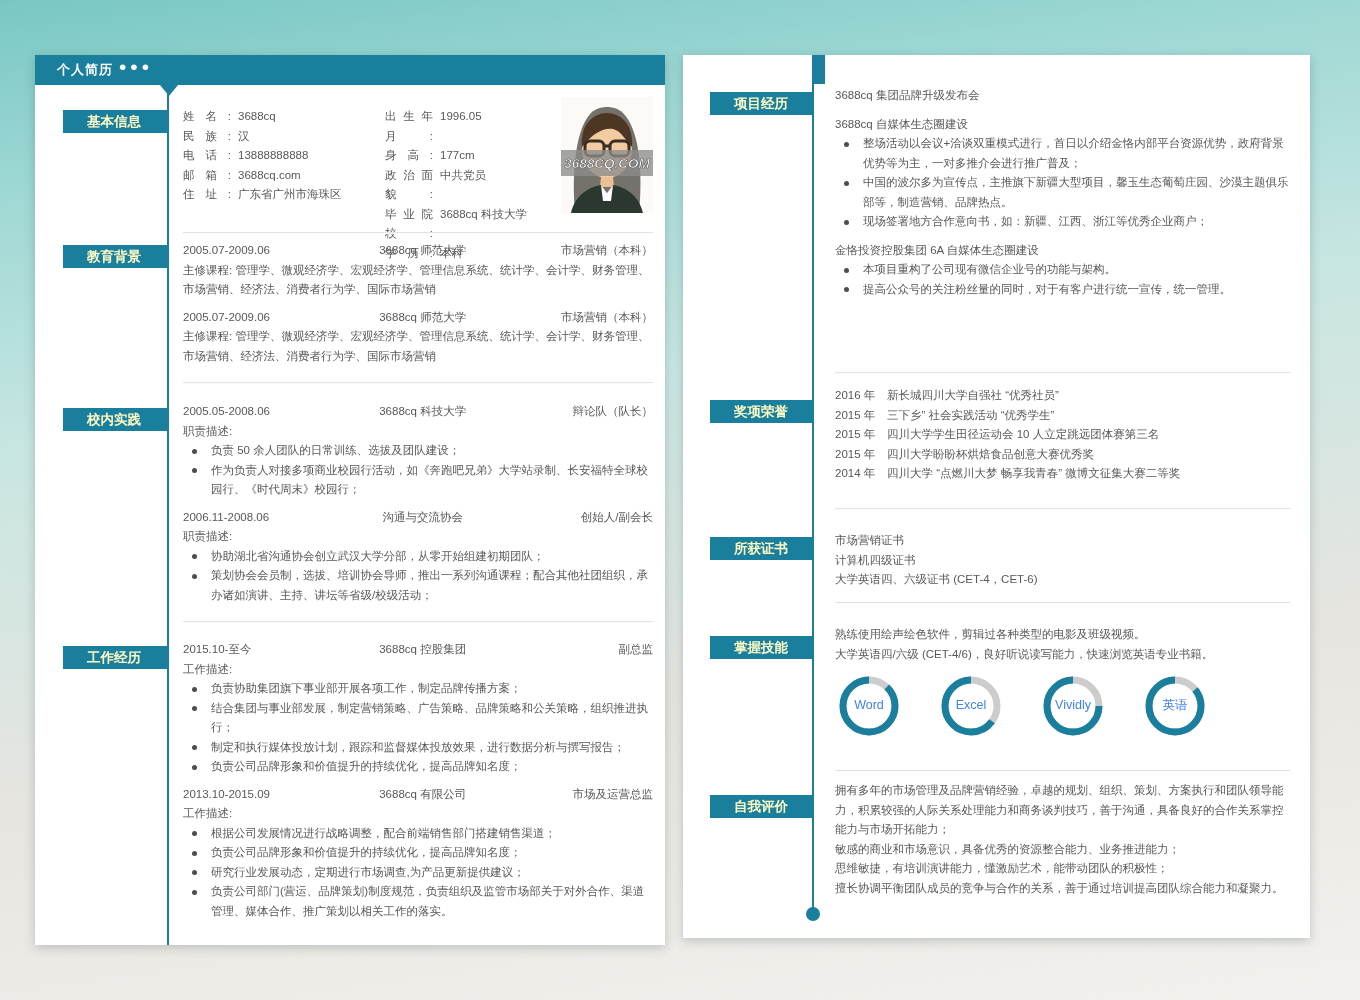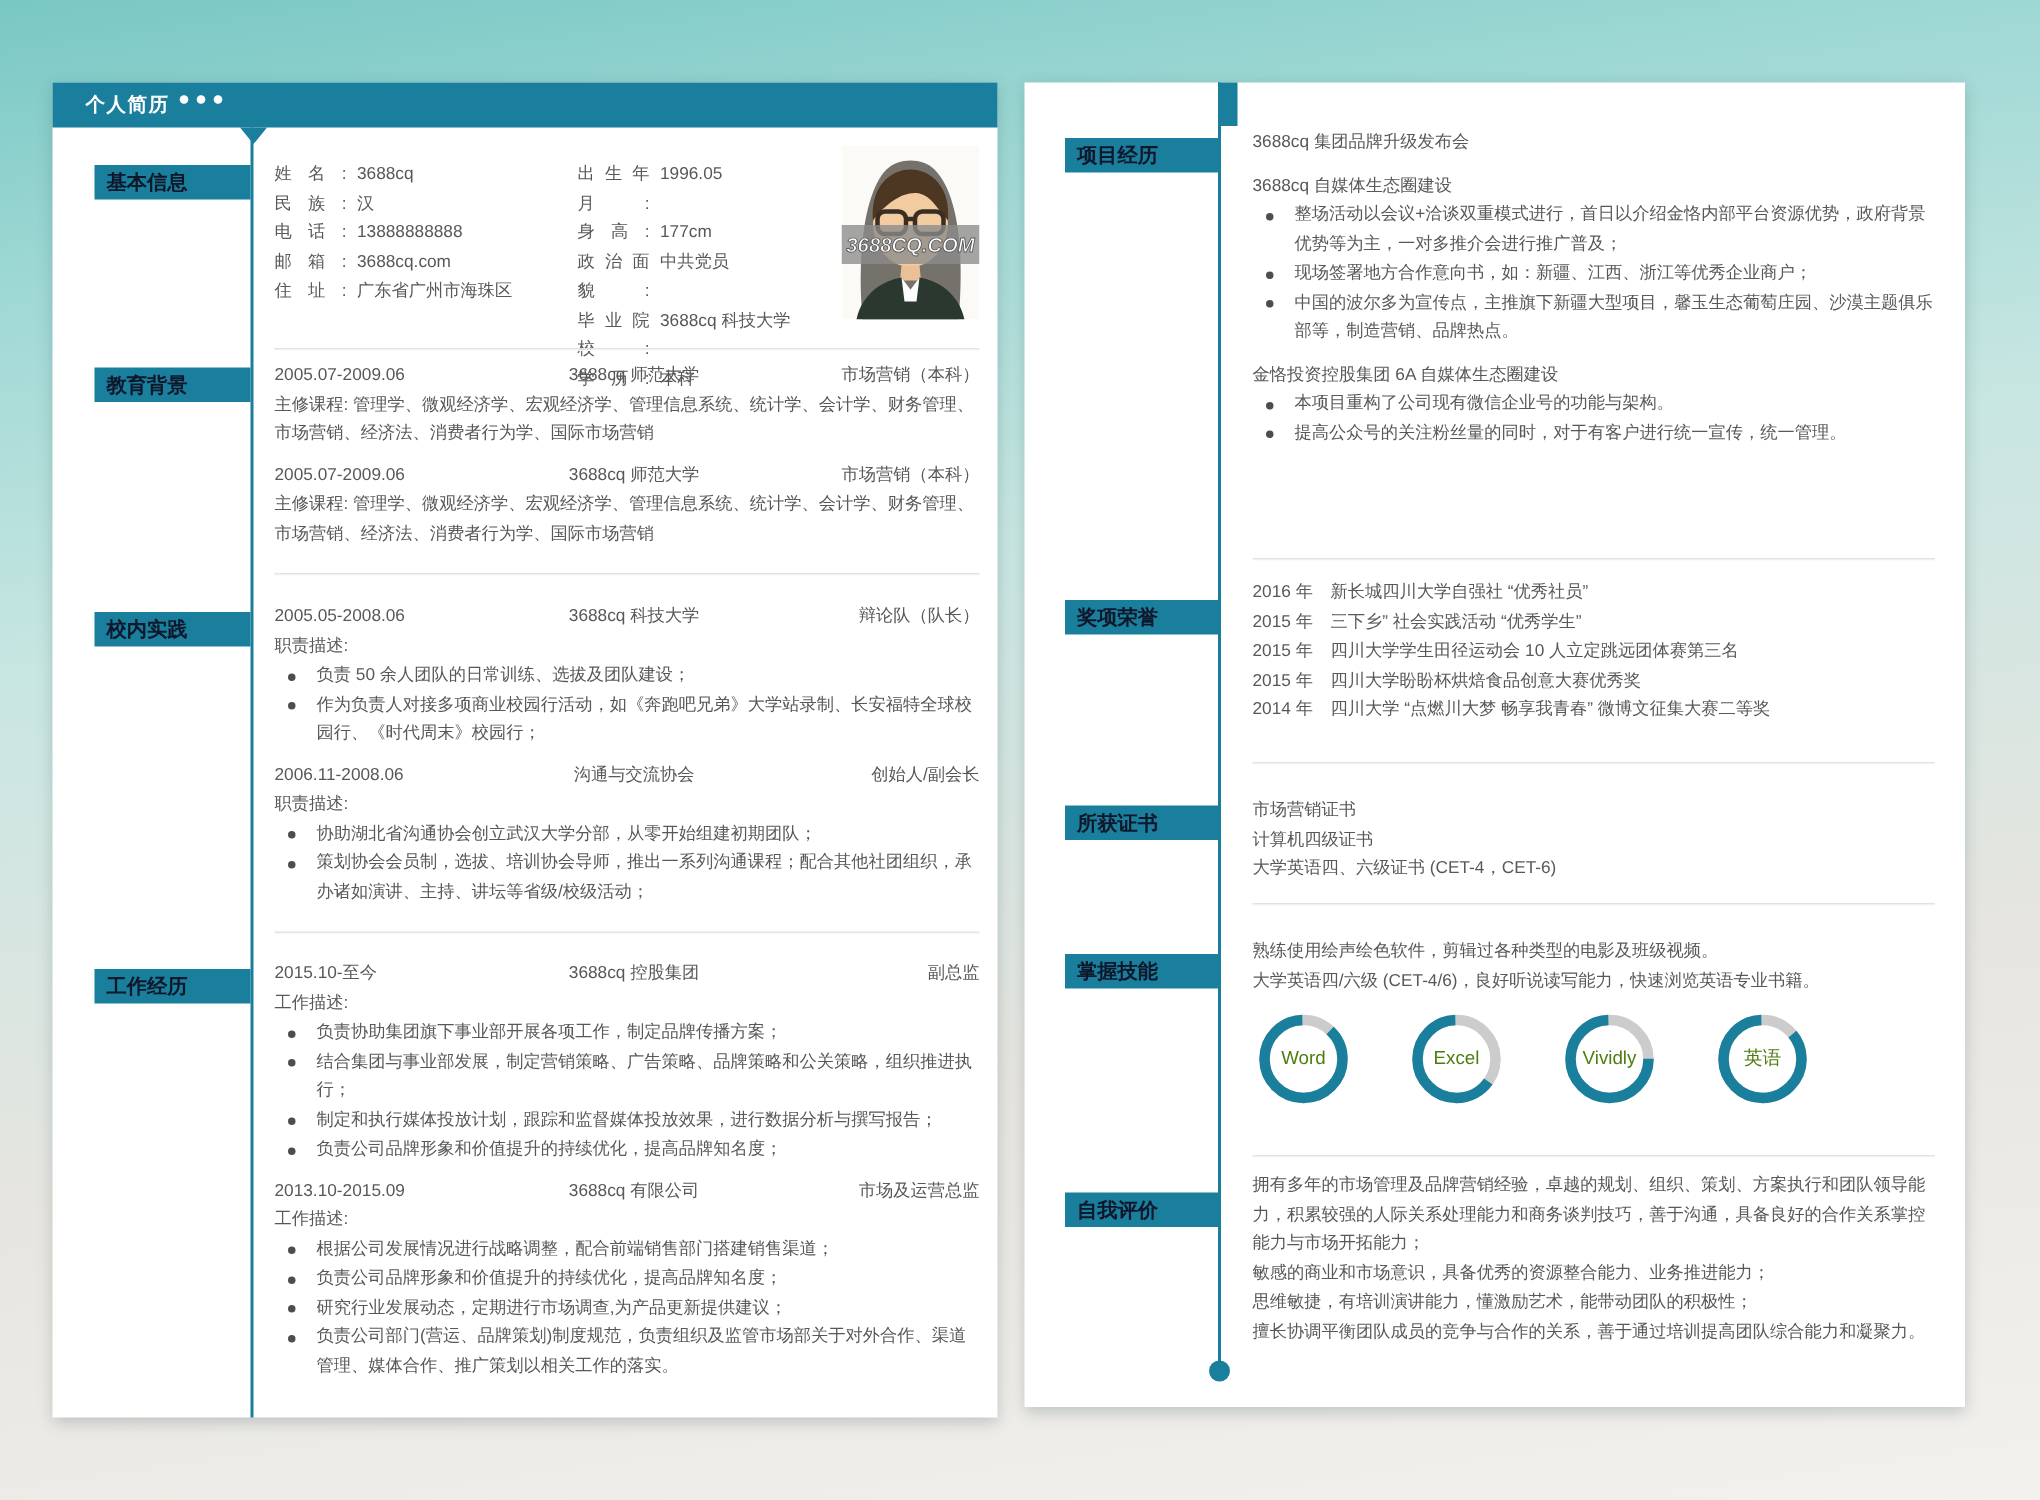--- a/index.html
+++ b/index.html
@@ -20,22 +20,22 @@
   .lp-dots{ font-size:21px; letter-spacing:4px; margin-left:6px; line-height:10px; padding-bottom:6px; }
   .lp-pointer{ position:absolute; left:125px; top:30px; width:0; height:0;
                border-left:9px solid transparent; border-right:9px solid transparent;
                border-top:11px solid #1a7e9d; }
   .vline{ position:absolute; width:2px; background:#1a7e9d; }
   #lp-vline{ left:132px; top:30px; bottom:0; }
   #rp-vline{ left:129px; top:0; height:860px; }
   #rp-cap{ position:absolute; left:129px; top:0; width:13px; height:29px; background:#1a7e9d; }
   #rp-dot{ position:absolute; left:123px; top:852px; width:14px; height:14px; border-radius:50%; background:#1a7e9d; }
 
-  .sec-label{ position:absolute; background:#1a7e9d; color:#0f172a; font-size:13.5px; font-weight:bold;
-              height:23px; line-height:23px; padding-left:8px; }
+  .sec-label{ position:absolute; background:#1a7e9d; color:#fef9c3; font-size:13.5px; font-weight:bold;
+              height:23px; line-height:23px; padding-left:24px; }
   #page-left  .sec-label{ left:28px; width:104px; }
   #page-right .sec-label{ left:27px; width:102px; }
 
   .content{ position:absolute; font-size:11.5px; line-height:19.5px; color:#585858; }
   #page-left  .content{ left:148px; width:470px; }
   #page-right .content{ left:152px; width:455px; }
 
   .sep{ position:absolute; height:1px; background:#e3e3e3; box-shadow:0 1px 0 #fbfbfb; }
   #page-left  .sep{ left:148px; width:470px; }
   #page-right .sep{ left:152px; width:455px; }
@@ -64,21 +64,21 @@
 
   
   .award{ display:flex; }
   .a-year{ flex:none; width:52px; }
 
   
   .gauges{ display:flex; margin-top:11px; padding-left:1px; }
   .gauge{ position:relative; width:72px; height:66px; margin-right:30px; }
   .gauge svg{ position:absolute; left:2px; top:0; }
   .g-label{ position:absolute; left:2px; top:0; width:62px; height:62px; display:flex;
-            align-items:center; justify-content:center; font-size:12.5px; color:#4d7c0f; }
+            align-items:center; justify-content:center; font-size:12.5px; color:#3b82f6; }
 </style>
 </head>
 <body>
 
 <div class="page" id="page-left">
   <div class="lp-header">
     <span class="lp-title">个人简历</span>
     <span class="lp-dots">•••</span>
   </div>
   <div class="lp-pointer"></div>
@@ -245,22 +245,22 @@
   <div class="sec-label" style="top:740px">自我评价</div>
 
   <div class="content" style="top:31px" id="projects-body">
       <div class="p-entry">
         <div class="p-title">3688cq 集团品牌升级发布会</div>
       </div>
       <div class="p-entry">
         <div class="p-title">3688cq 自媒体生态圈建设</div>
         <ul class="blt">
           <li>整场活动以会议+洽谈双重模式进行，首日以介绍金恪内部平台资源优势，政府背景优势等为主，一对多推介会进行推广普及；</li>
+          <li>中国的波尔多为宣传点，主推旗下新疆大型项目，馨玉生态葡萄庄园、沙漠主题俱乐部等，制造营销、品牌热点。</li>
           <li>现场签署地方合作意向书，如：新疆、江西、浙江等优秀企业商户；</li>
-          <li>中国的波尔多为宣传点，主推旗下新疆大型项目，馨玉生态葡萄庄园、沙漠主题俱乐部等，制造营销、品牌热点。</li>
         </ul>
       </div>
       <div class="p-entry">
         <div class="p-title">金恪投资控股集团 6A 自媒体生态圈建设</div>
         <ul class="blt">
           <li>本项目重构了公司现有微信企业号的功能与架构。</li>
           <li>提高公众号的关注粉丝量的同时，对于有客户进行统一宣传，统一管理。</li>
         </ul>
       </div>
     </div>

